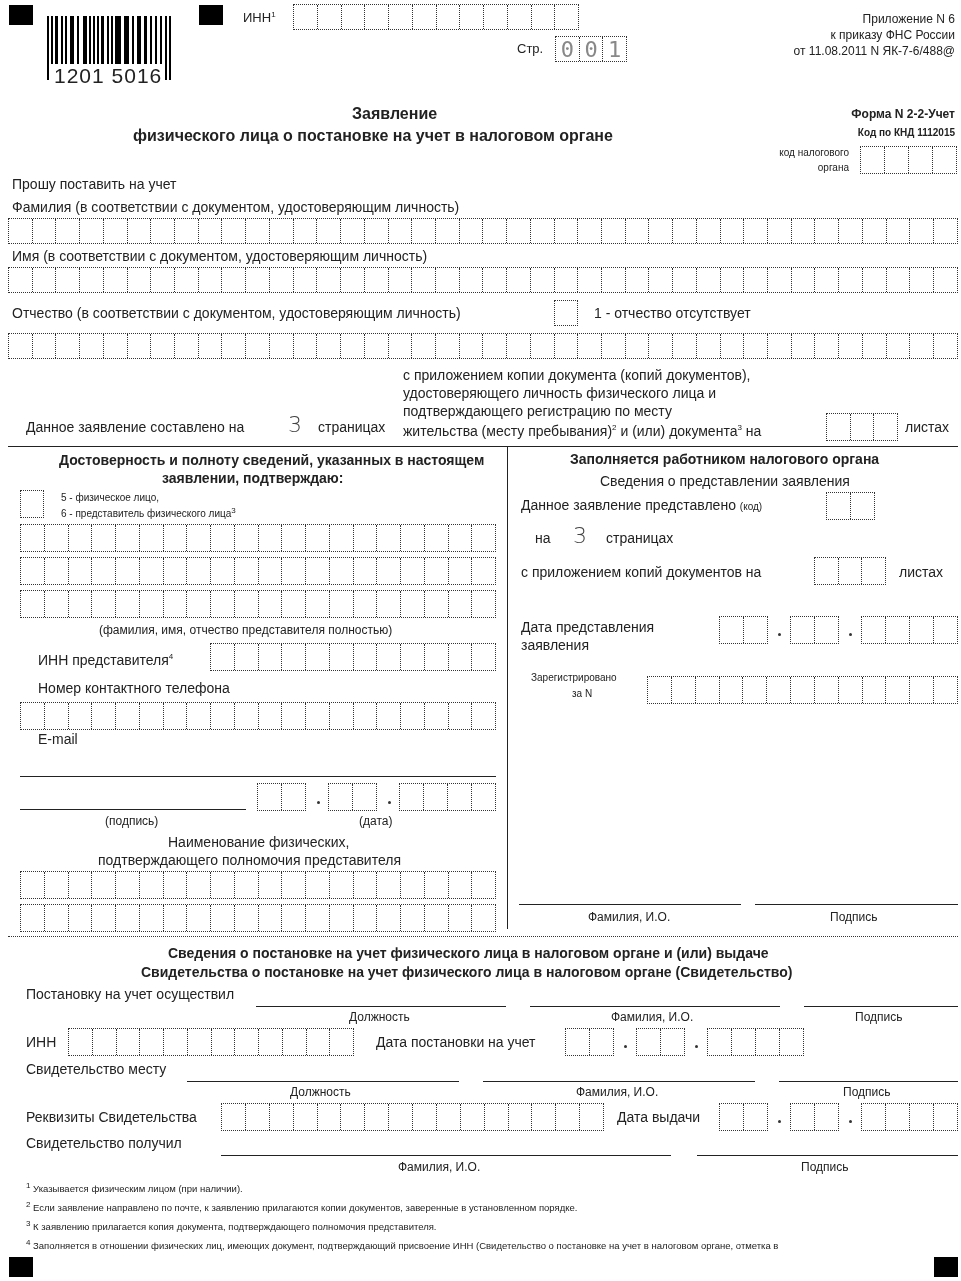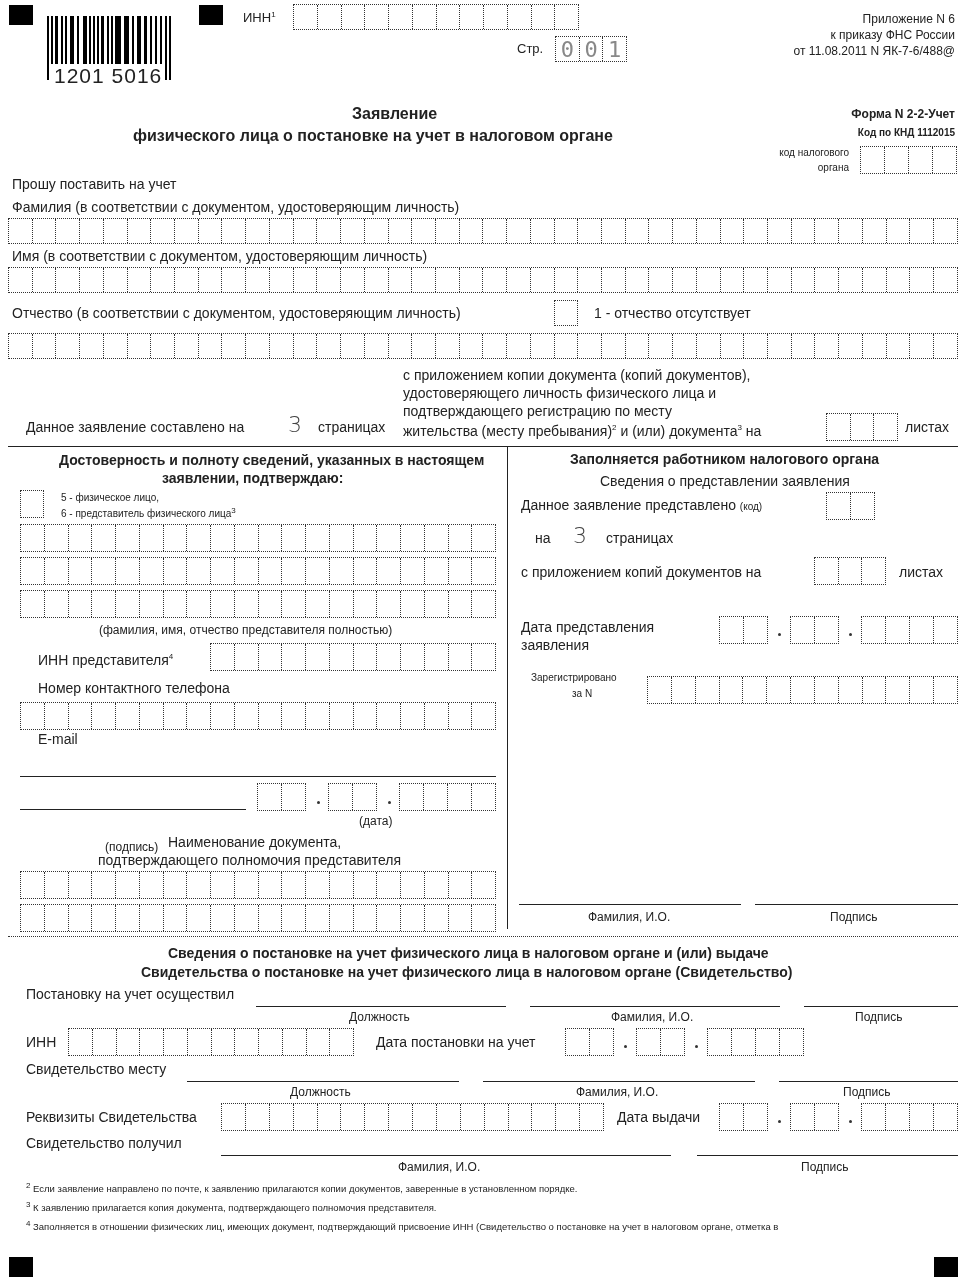--- a/index.html
+++ b/index.html
@@ -376,23 +376,23 @@
     <div class="c"></div>
     <div class="c"></div>
   </div>
 <div class="dot" style="left:388px;top:801px;"></div>
 <div class="cells" style="left:399px;top:783px;width:97px;height:28px;">
     <div class="c"></div>
     <div class="c"></div>
     <div class="c"></div>
     <div class="c"></div>
   </div>
-<div class="t s" style="left:105px;top:840px;">(подпись)</div>
+<div class="t s" style="left:105px;top:814px;">(подпись)</div>
 <div class="t s" style="left:359px;top:814px;">(дата)</div>
-<div class="t" style="left:168px;top:834px;">Наименование документа,</div>
+<div class="t" style="left:168px;top:834px;">Наименование физических,</div>
 <div class="t" style="left:98px;top:852px;">подтверждающего полномочия представителя</div>
 <div class="cells" style="left:20px;top:871px;width:476px;height:28px;">
     <div class="c"></div>
     <div class="c"></div>
     <div class="c"></div>
     <div class="c"></div>
     <div class="c"></div>
     <div class="c"></div>
     <div class="c"></div>
     <div class="c"></div>
@@ -575,16 +575,17 @@
     <div class="c"></div>
     <div class="c"></div>
   </div>
 <div class="t" style="left:26px;top:1135px;">Свидетельство получил</div>
 <div class="line" style="left:221px;top:1155px;width:450px;"></div>
 <div class="line" style="left:697px;top:1155px;width:261px;"></div>
 <div class="t s" style="left:398px;top:1160px;">Фамилия, И.О.</div>
 <div class="t s" style="left:801px;top:1160px;">Подпись</div>
 
 <div class="abs" style="left:26px;top:1178px;width:930px;font-size:9.5px;line-height:16px;">
+  <div><sup>1</sup> <span>Указывается физическим лицом (при наличии).</span></div>
   <div><sup>2</sup> <span>Если заявление направлено по почте, к заявлению прилагаются копии документов, заверенные в установленном порядке.</span></div>
   <div><sup>3</sup> <span>К заявлению прилагается копия документа, подтверждающего полномочия представителя.</span></div>
   <div><sup>4</sup> <span>Заполняется в отношении физических лиц, имеющих документ, подтверждающий присвоение ИНН (Свидетельство о постановке на учет в налоговом органе, отметка в</span></div>
 </div>
 
 </body></html>

